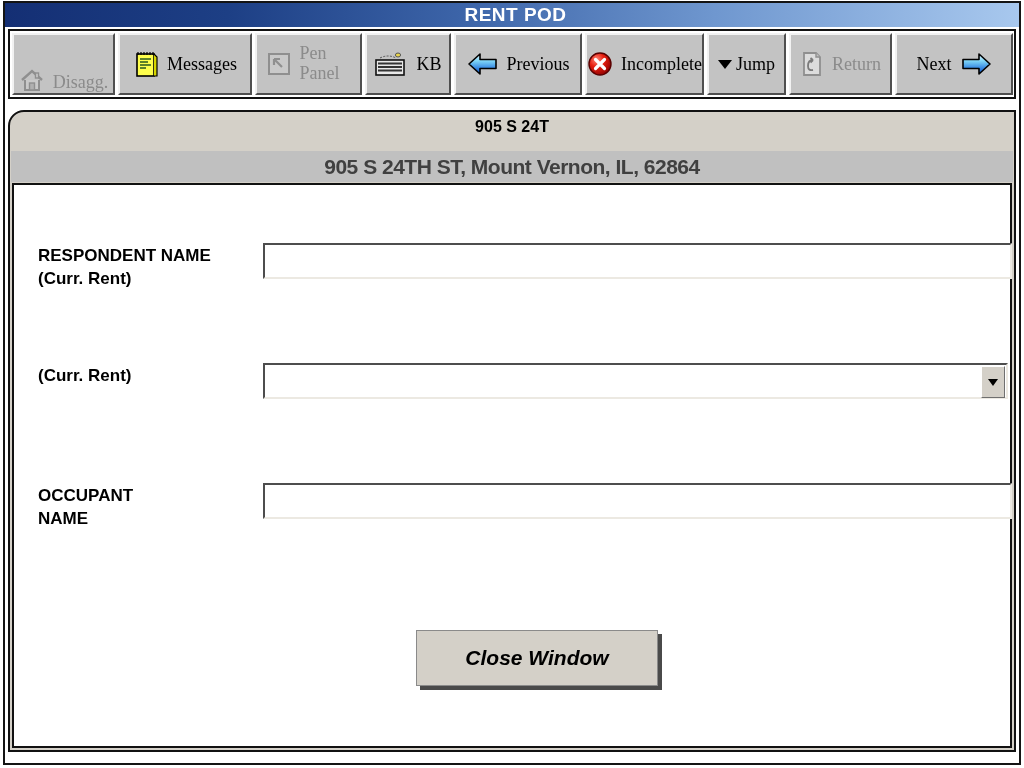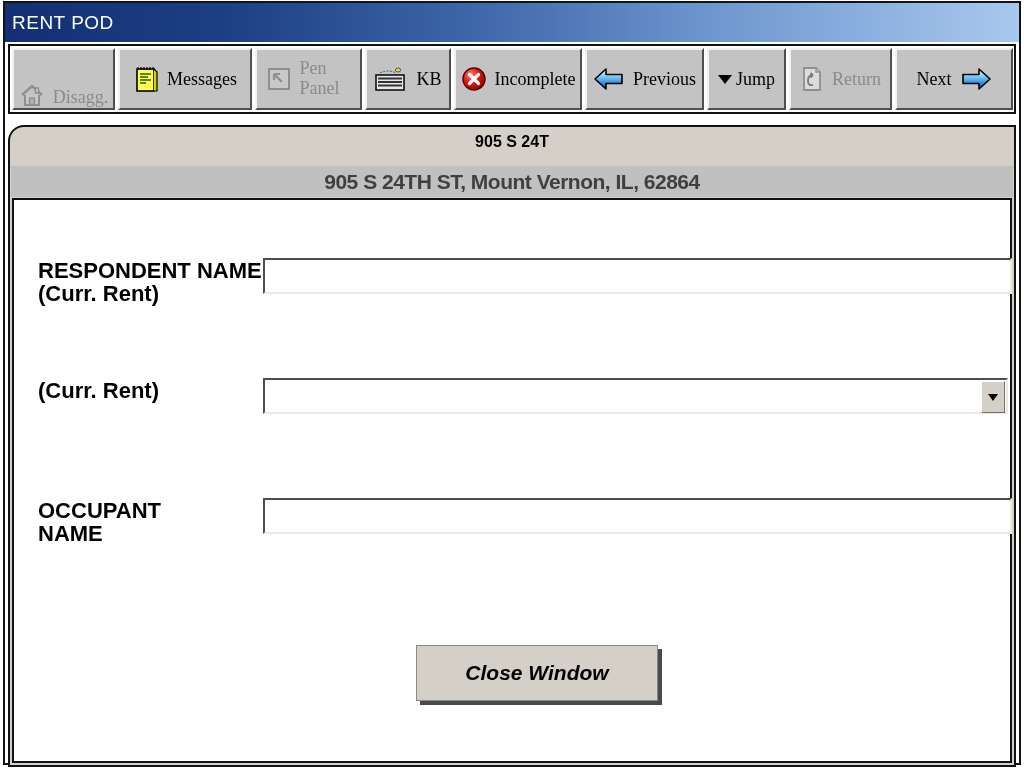--- a/index.html
+++ b/index.html
@@ -8,25 +8,26 @@
     background:#ffffff;
     font-family:"Liberation Sans", sans-serif;
     position:relative;overflow:hidden;
   }
   .app-frame{
     position:absolute;left:3px;top:1px;width:1014px;height:760px;
     border:2px solid #141414;background:#ffffff;
   }
   
   .titlebar{
-    height:39px;
+    height:24px;
     background:linear-gradient(90deg,#142f74 0%,#1d3f85 22%,#3c64a8 45%,#6f97cf 70%,#a8c8ee 100%);
     color:#ffffff;display:flex;align-items:center;
-    font-weight:normal;font-size:19px;letter-spacing:0.5px;
+    font-weight:bold;font-size:19px;letter-spacing:0.5px;
     padding-left:7px;
+    justify-content:center;
   }
   
   .toolbar{
     margin:2px 3px 0 3px;height:70px;
     border:2px solid #111111;background:#ffffff;
     display:flex;gap:3px;padding:2px;box-sizing:border-box;
   }
   .tb-btn{
     box-sizing:border-box;height:62px;
     background:#c3c3c3;
@@ -69,21 +70,21 @@
     background:#c0c0c0;text-align:center;
     font-weight:bold;font-size:21px;letter-spacing:-0.5px;color:#404040;
   }
   .form-area{
     flex:1;margin:1px 2px 2px 2px;
     border:2px solid #111111;background:#ffffff;
     position:relative;
   }
   .field-label{
     position:absolute;left:24px;width:225px;
-    font-weight:bold;font-size:22px;line-height:23px;color:#000;
+    font-weight:bold;font-size:17px;line-height:23px;color:#000;
   }
   .text-input{
     position:absolute;left:249px;width:737px;height:32px;
     box-sizing:content-box;
     border:2px solid;border-color:#4d4d4d #ece9e2 #ece9e2 #4d4d4d;
     background:#ffffff;outline:none;
     font-family:"Liberation Sans", sans-serif;font-size:16px;padding:0 4px;
   }
   .combo{
     position:absolute;left:249px;width:745px;height:36px;box-sizing:border-box;
@@ -181,53 +182,53 @@
             <rect x="4" y="16" width="24" height="2"></rect>
             <rect x="4" y="19.5" width="24" height="2"></rect>
           </g>
         </svg>
       </span>
       <span>KB</span>
     </div>
 
     <div class="tb-btn">
       <span class="ico">
+        <svg width="32" height="24" viewBox="0 0 32 24">
+          <defs>
+            <linearGradient id="blug1" x1="0" y1="0" x2="0" y2="1">
+              <stop offset="0%" stop-color="#eafaff"></stop>
+              <stop offset="35%" stop-color="#7dd4f7"></stop>
+              <stop offset="75%" stop-color="#2f7fe0"></stop>
+              <stop offset="100%" stop-color="#1b5fc0"></stop>
+            </linearGradient>
+          </defs>
+          <path d="M13 2 L13 7.5 L29 7.5 L29 16.5 L13 16.5 L13 22 L2 12 Z" fill="url(#blug1)" stroke="#000" stroke-width="1.6" stroke-linejoin="round"></path>
+        </svg>
+      </span>
+      <span>Previous</span>
+    </div>
+
+    <div class="tb-btn">
+      <span class="ico">
         <svg width="26" height="26" viewBox="0 0 26 26">
           <defs>
             <radialGradient id="redg" cx="35%" cy="30%" r="75%">
               <stop offset="0%" stop-color="#ff8a7a"></stop>
               <stop offset="45%" stop-color="#e81f10"></stop>
               <stop offset="100%" stop-color="#8f0000"></stop>
             </radialGradient>
           </defs>
           <circle cx="13" cy="13" r="11" fill="url(#redg)" stroke="#5a0000" stroke-width="1.4"></circle>
           <path d="M8.5 8.5 L17.5 17.5 M17.5 8.5 L8.5 17.5" stroke="#ffffff" stroke-width="3.2" stroke-linecap="round"></path>
         </svg>
       </span>
       <span>Incomplete</span>
     </div>
 
     <div class="tb-btn">
-      <span class="ico">
-        <svg width="32" height="24" viewBox="0 0 32 24">
-          <defs>
-            <linearGradient id="blug1" x1="0" y1="0" x2="0" y2="1">
-              <stop offset="0%" stop-color="#eafaff"></stop>
-              <stop offset="35%" stop-color="#7dd4f7"></stop>
-              <stop offset="75%" stop-color="#2f7fe0"></stop>
-              <stop offset="100%" stop-color="#1b5fc0"></stop>
-            </linearGradient>
-          </defs>
-          <path d="M13 2 L13 7.5 L29 7.5 L29 16.5 L13 16.5 L13 22 L2 12 Z" fill="url(#blug1)" stroke="#000" stroke-width="1.6" stroke-linejoin="round"></path>
-        </svg>
-      </span>
-      <span>Previous</span>
-    </div>
-
-    <div class="tb-btn">
       <span class="ico caret-down"></span>
       <span>Jump</span>
     </div>
 
     <div class="tb-btn disabled">
       <span class="ico">
         <svg width="24" height="26" viewBox="0 0 24 26">
           <path d="M4 2 L16 2 L20 6 L20 24 L4 24 Z" fill="#dcdcdc" stroke="#8f8f8f" stroke-width="1.8"></path>
           <path d="M16 2 L16 6 L20 6" fill="#c0c0c0" stroke="#8f8f8f" stroke-width="1.4"></path>
           <path d="M8 15 Q8 9 13 9 M13 9 L10.5 7 M13 9 L10.5 11.5 M8 15 Q8 20 13 19" fill="none" stroke="#7a7a7a" stroke-width="1.8"></path>

